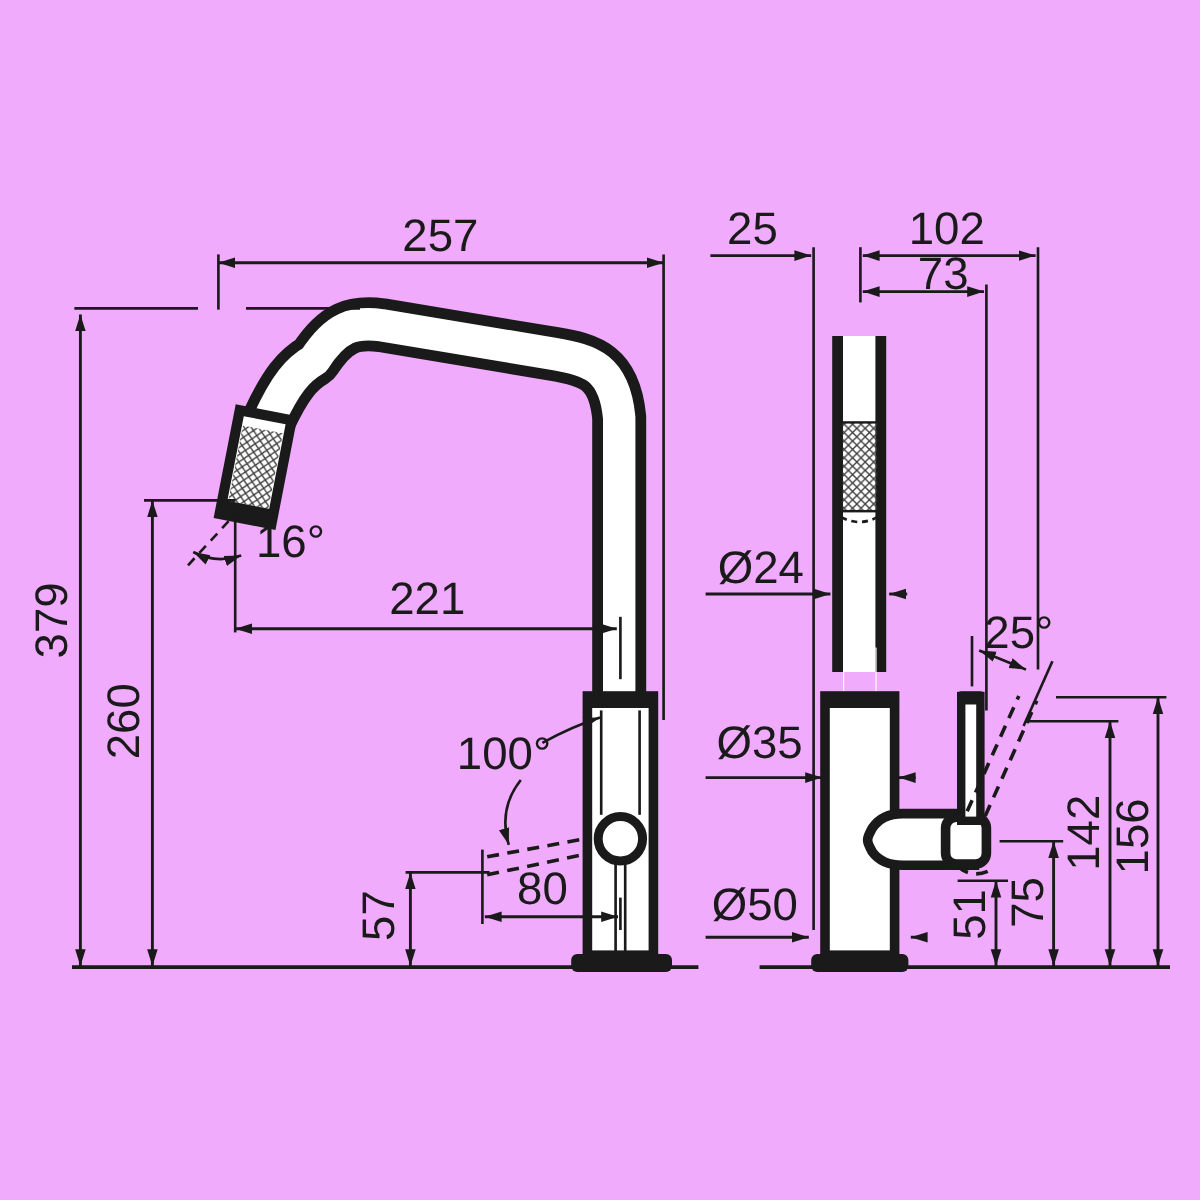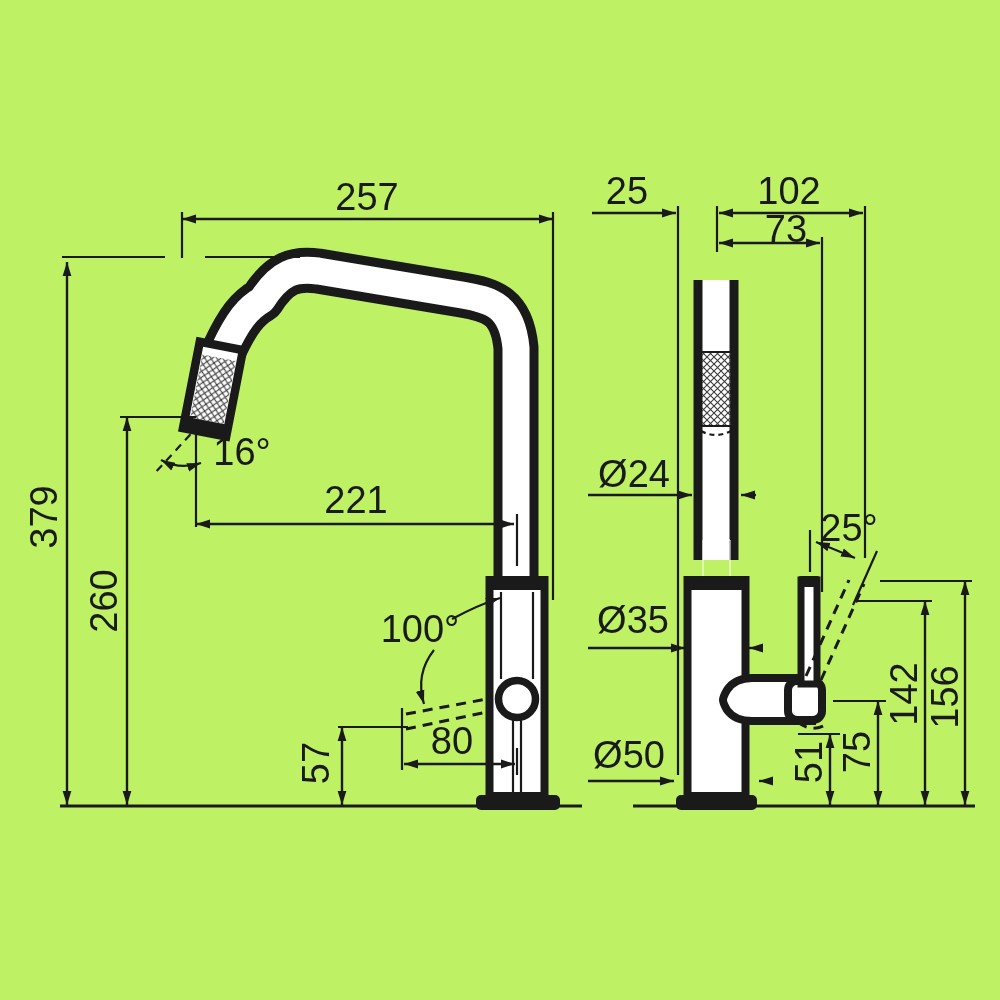--- a/index.html
+++ b/index.html
@@ -1,16 +1,16 @@
 <!DOCTYPE html>
 <html><head>
 <meta charset="utf-8">
 <style>
   html,body{margin:0;padding:0;background:#ffffff;}
-  .stage{position:relative;width:1000px;height:1000px;background:#bef264;overflow:hidden;text-align:center;}
+  .stage{position:relative;width:1000px;height:1000px;background:#f0abfc;overflow:hidden;text-align:center;}
   svg{display:block;}
   svg text{font-family:"Liberation Sans","DejaVu Sans",sans-serif;font-size:38px;fill:#1a1a1a;}
   .ln{stroke:#1a1a1a;stroke-width:2.4;fill:none;}
   .thin{stroke:#1a1a1a;stroke-width:2.2;fill:none;}
   .dash{stroke:#1a1a1a;stroke-width:3;fill:none;stroke-dasharray:10 7;}
   .tube-out{stroke:#1a1a1a;fill:none;stroke-linecap:butt;stroke-linejoin:round;}
   .tube-in{stroke:#ffffff;fill:none;stroke-linecap:butt;stroke-linejoin:round;}
   .part{stroke:#1a1a1a;fill:#ffffff;}
 </style>
 </head>

